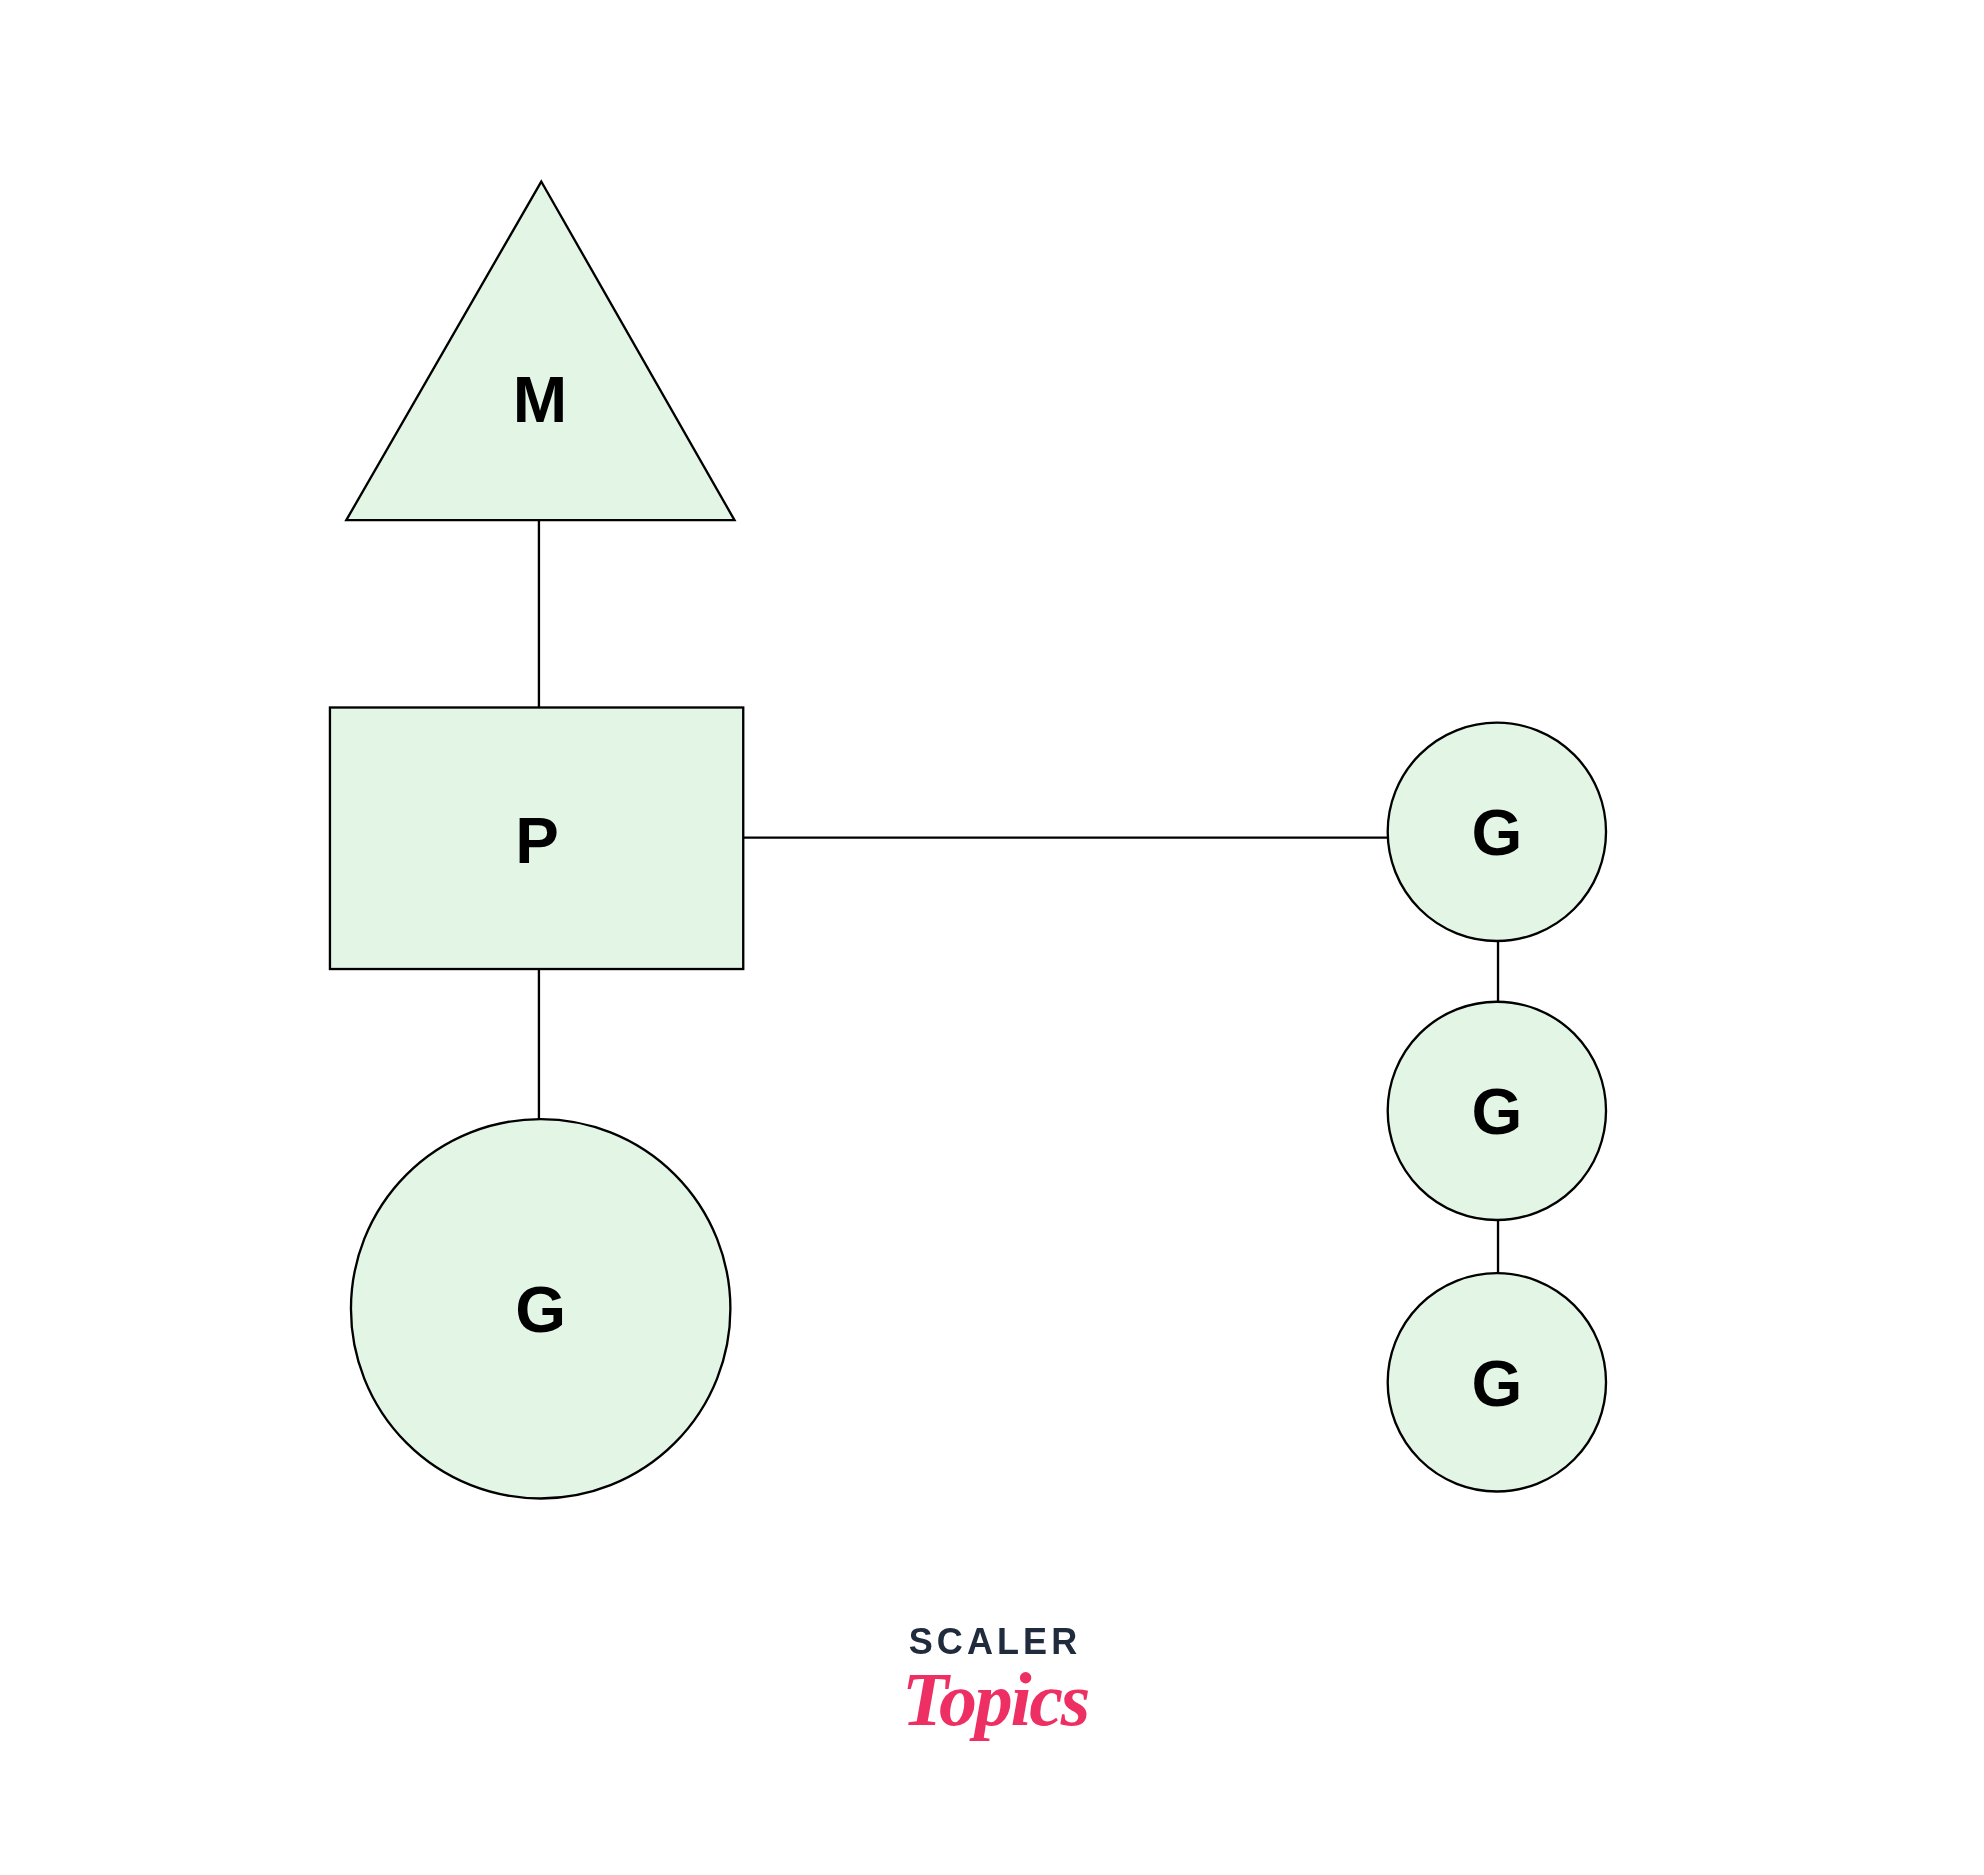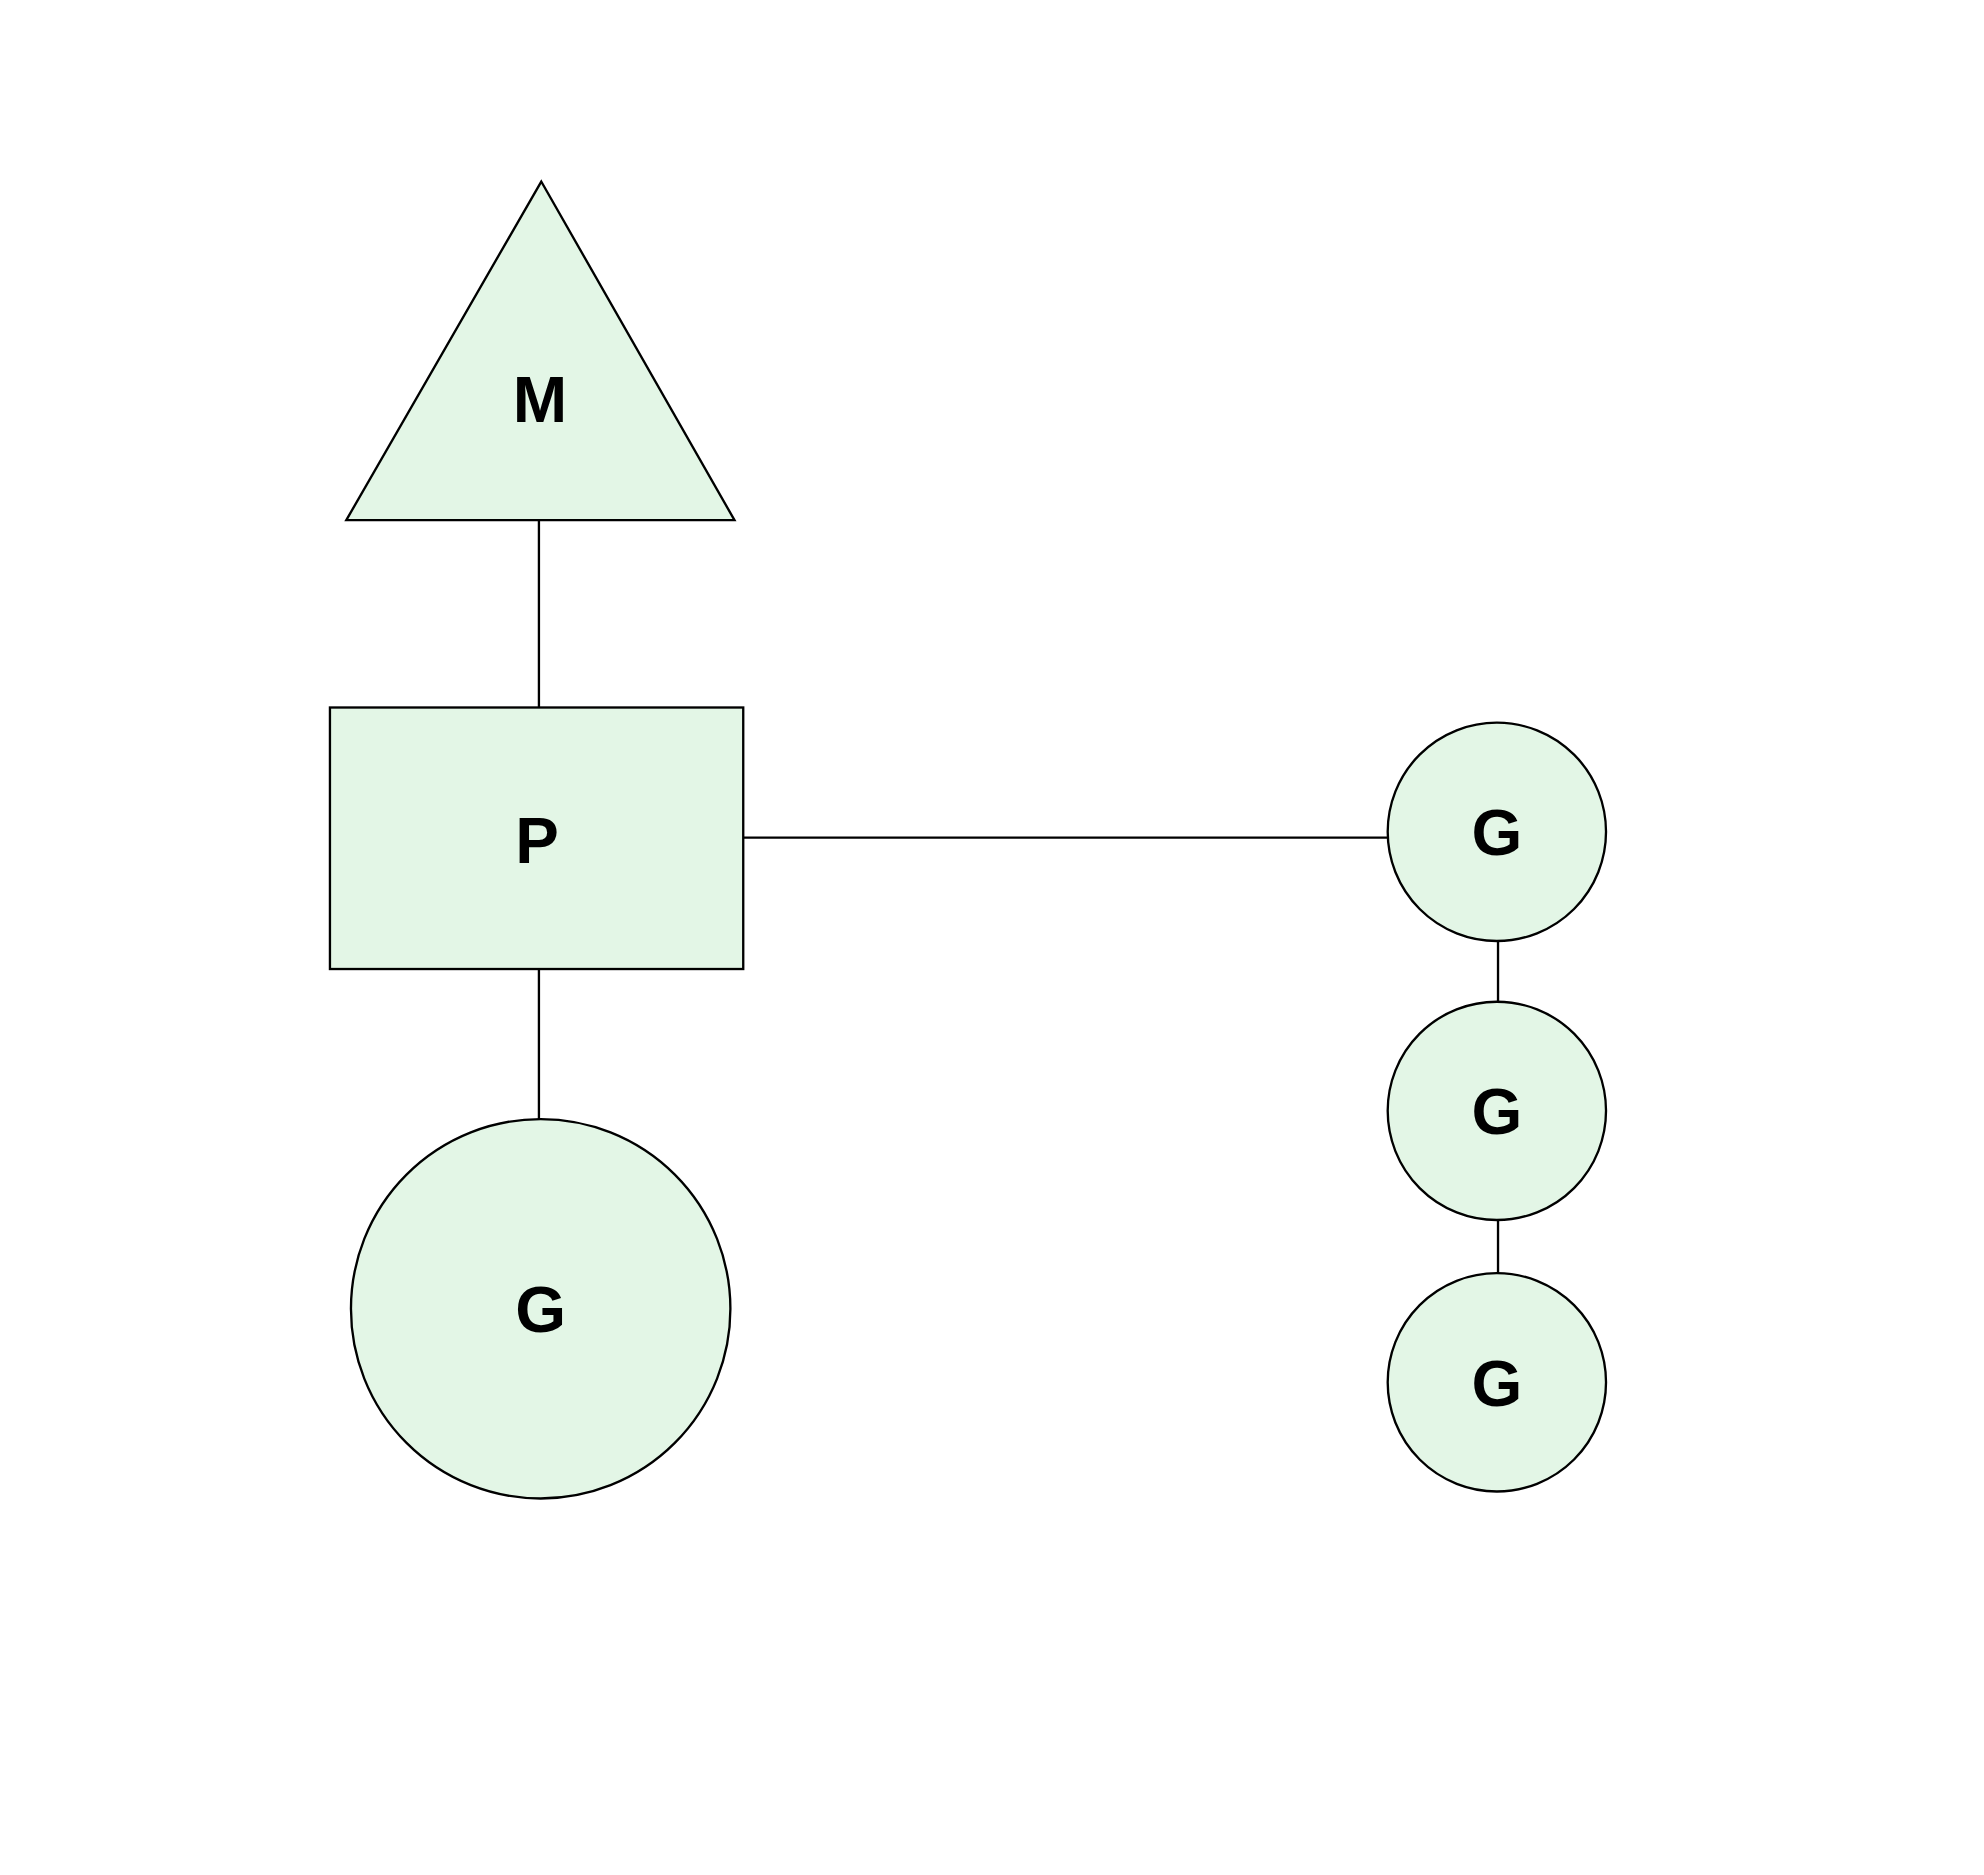--- a/index.html
+++ b/index.html
@@ -89,15 +89,19 @@
     <circle class="node" cx="2564" cy="1425" r="187"></circle>
     <text class="node-label" x="2564" y="1465">G</text>
 
     <circle class="node" cx="2564" cy="1903" r="187"></circle>
     <text class="node-label" x="2564" y="1943">G</text>
 
     <circle class="node" cx="2564" cy="2368" r="187"></circle>
     <text class="node-label" x="2564" y="2408">G</text>
   </svg>
 
+  <div class="logo">
+    <span class="logo-brand">SCALER</span>
+    <span class="logo-sub">Topics</span>
+  </div>
 
 </div>
 
 
 </body></html>

